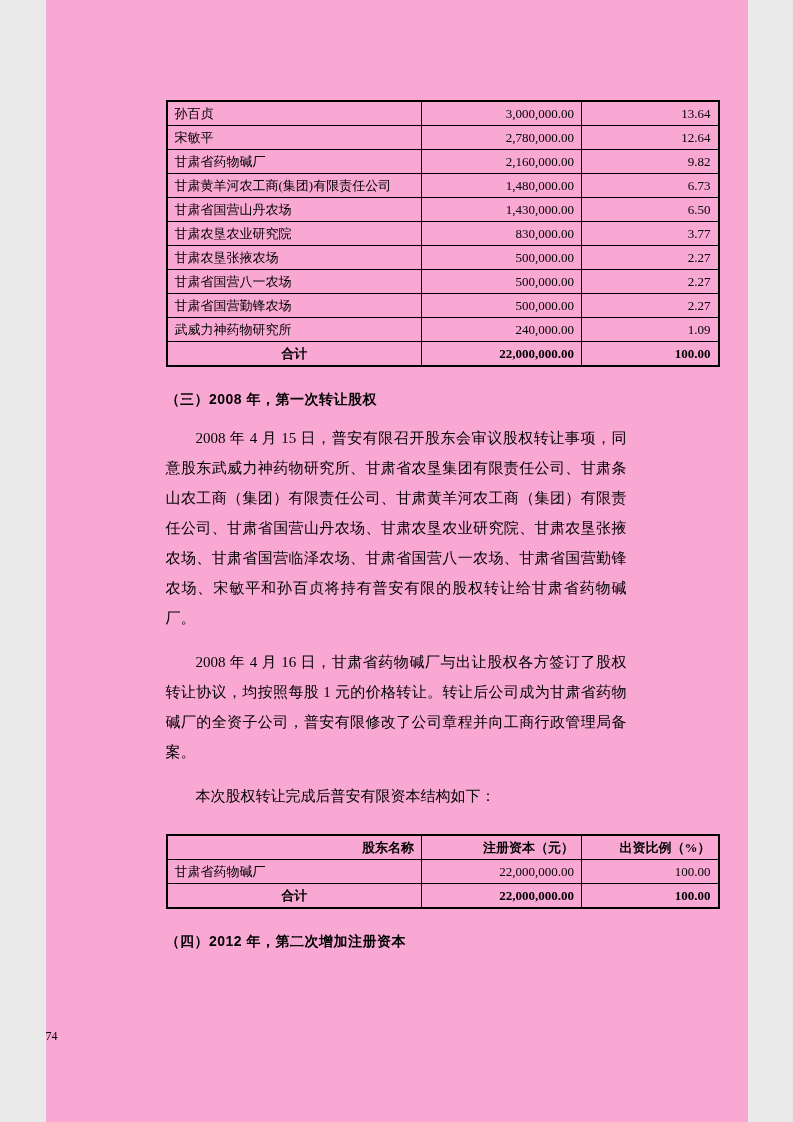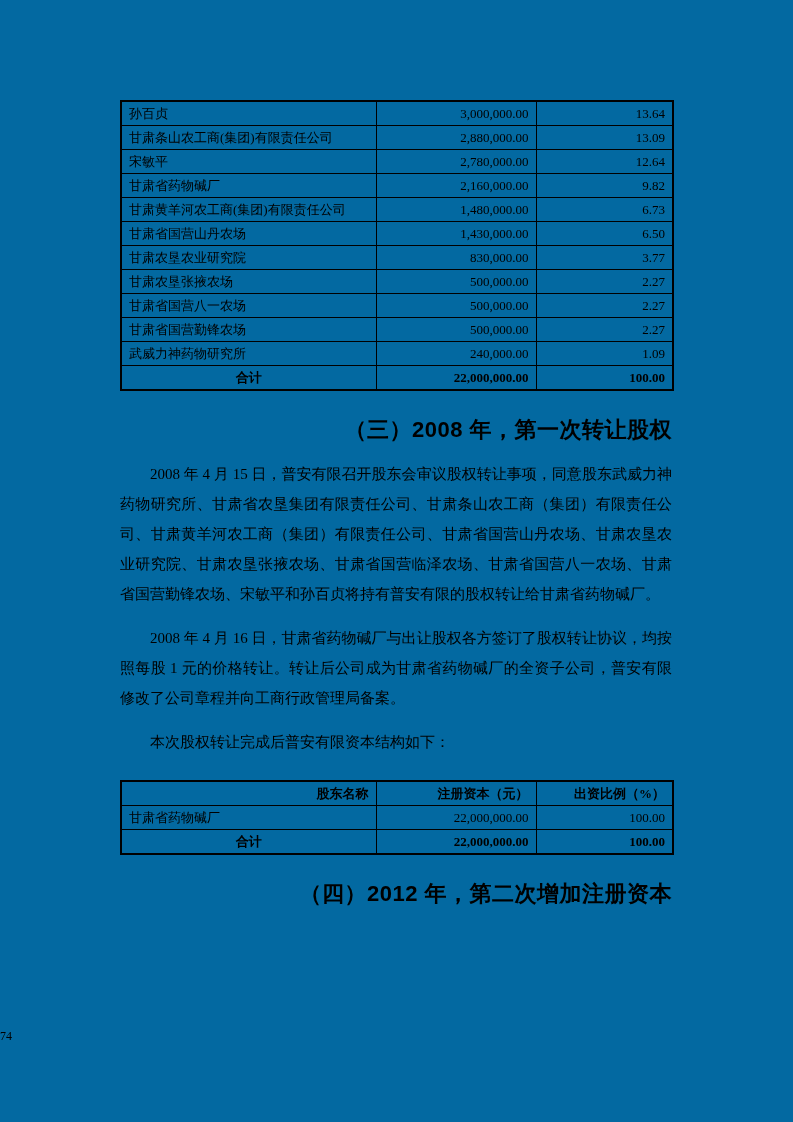--- a/index.html
+++ b/index.html
@@ -1,36 +1,35 @@
 <!DOCTYPE html>
 <html><head>
 <meta charset="utf-8">
 <style>
   html,body{margin:0;padding:0;background:#e9e9e9;}
   .page{
-    width:793px;height:1122px;background:#0369a1;margin:0 auto;
+    width:702px;height:1122px;background:#f9a8d4;margin:0 auto;
     position:relative;box-sizing:border-box;
     padding:100px 121px 0 120px;
     font-family:"Liberation Serif","DejaVu Serif",serif;
     color:#000;
   }
   table{border-collapse:collapse;width:552px;table-layout:fixed;font-size:13px;}
   table.outer{border:2px solid #000;}
   td,th{border:1px solid #000;height:23px;padding:0 7px;overflow:hidden;white-space:nowrap;}
   col.c1{width:255px;} col.c2{width:160px;} col.c3{width:137px;}
   td.name{text-align:left;}
   td.num{text-align:right;}
   th{font-weight:bold;text-align:right;}
   tr.total td{font-weight:bold;}
   tr.total td.lbl{text-align:center;}
   h2.sec{
-    font-size:22px;font-weight:bold;margin:24px 0 14px 0;
+    font-size:14px;font-weight:bold;margin:24px 0 14px 0;
     font-family:"Liberation Sans","DejaVu Sans",sans-serif;
     letter-spacing:0.5px;
-    text-align:right;
   }
   p.body{
     font-size:15px;line-height:30px;text-align:justify;
     text-indent:2em;margin:14px 0;
   }
   p.lead{margin-bottom:23px;}
   .pageno{
     position:absolute;left:0;right:0;bottom:78px;
     text-align:left;font-size:12px;
   }
@@ -44,25 +43,20 @@
     <colgroup>
         <col class="c1">
         <col class="c2">
         <col class="c3">
       </colgroup>
     <tbody>
       <tr>
         <td class="name">孙百贞</td>
         <td class="num">3,000,000.00</td>
         <td class="num">13.64</td>
-      </tr>
-      <tr>
-        <td class="name">甘肃条山农工商(集团)有限责任公司</td>
-        <td class="num">2,880,000.00</td>
-        <td class="num">13.09</td>
       </tr>
       <tr>
         <td class="name">宋敏平</td>
         <td class="num">2,780,000.00</td>
         <td class="num">12.64</td>
       </tr>
       <tr>
         <td class="name">甘肃省药物碱厂</td>
         <td class="num">2,160,000.00</td>
         <td class="num">9.82</td>

